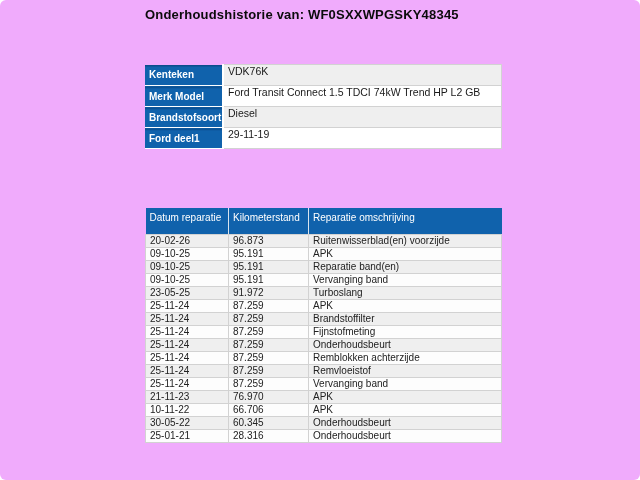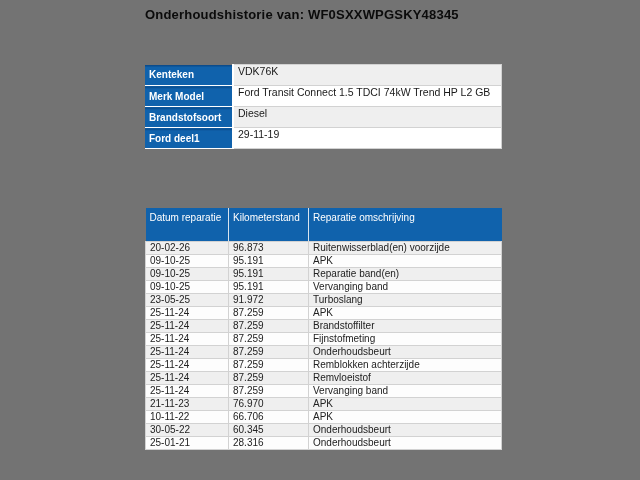--- a/index.html
+++ b/index.html
@@ -7,21 +7,22 @@
     margin: 0; padding: 0;
     width: 640px; height: 480px;
     background: #ffffff;
     font-family: "Liberation Sans", sans-serif;
     -webkit-font-smoothing: antialiased;
   }
   .page {
     position: relative;
     width: 640px; height: 480px;
     overflow: hidden;
-    background: #737373;
+    background: #f0abfc;
+    border-radius: 6px;
   }
   .page-title {
     position: absolute;
     left: 145px; top: 7px;
     margin: 0;
     font-size: 13px;
     font-weight: bold;
     letter-spacing: 0.2px;
     color: #0b0b0b;
     white-space: nowrap;
@@ -30,21 +31,21 @@
   
   .info-table {
     position: absolute;
     left: 145px; top: 64px;
     width: 357px;
     border-collapse: collapse;
     table-layout: fixed;
     font-size: 10px;
   }
   .info-table th {
-    width: 88px;
+    width: 78px;
     height: 19px;
     text-align: left;
     vertical-align: middle;
     color: #ffffff;
     font-weight: bold;
     padding: 0 2px 0 4px;
     background: linear-gradient(180deg, var(--blue-dark) 0px, var(--blue-dark) 1px, var(--blue) 2px, var(--blue) 100%);
     border-bottom: 1px solid #ffffff;
     border-right: 2px solid #ffffff;
     white-space: nowrap;
@@ -67,21 +68,21 @@
     position: absolute;
     left: 145px; top: 208px;
     width: 357px;
     border-collapse: collapse;
     table-layout: fixed;
     font-size: 10px;
   }
   .history-table col.c1 { width: 83px; }
   .history-table col.c2 { width: 80px; }
   .history-table thead th {
-    height: 33px;
+    height: 26px;
     background: var(--blue);
     color: #ffffff;
     font-weight: normal;
     text-align: left;
     vertical-align: top;
     padding: 4px 0 0 4px;
     border-right: 1px solid #d8e4ef;
     border-bottom: 1px solid var(--border);
     white-space: nowrap;
   }

